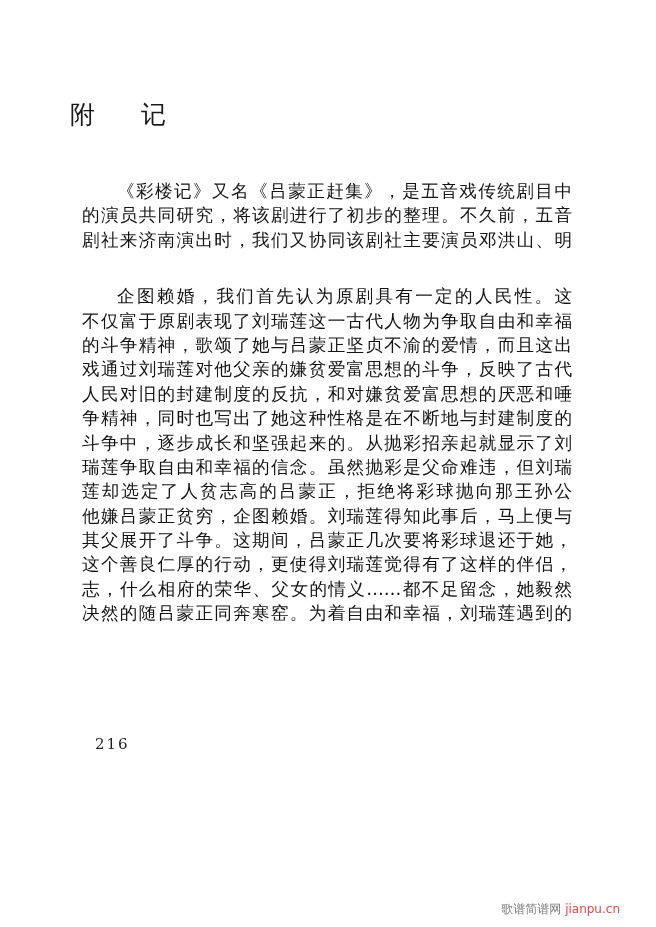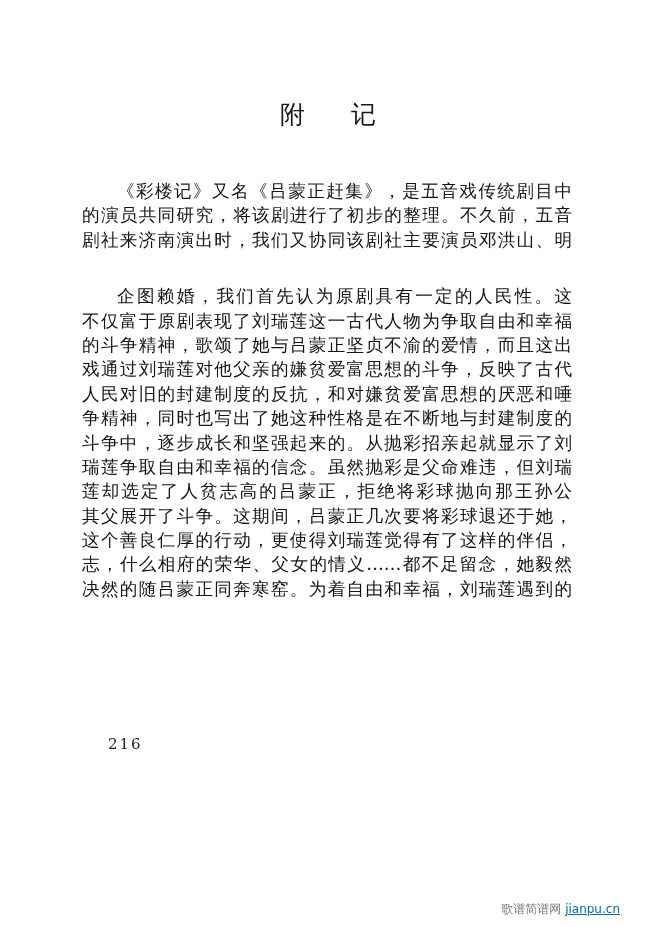--- a/index.html
+++ b/index.html
@@ -7,44 +7,44 @@
       width: 656px; height: 927px;
       background: #ffffff;
       position: relative;
       overflow: hidden;
       font-family: "DejaVu Serif", "Liberation Serif", serif;
       color: #141414;
     }
     .page { position: absolute; left: 0; top: 0; width: 656px; height: 927px; }
     .title {
       position: absolute; left: 0; width: 656px; top: 98px;
-      text-align: center; font-size: 25px; letter-spacing: 46px;
-      padding-left: 46px; box-sizing: border-box;
+      font-size: 25px; letter-spacing: 46px;
+      padding-left: 70px; box-sizing: border-box;
       color: #1a1a1a;
     }
     .body-text {
       position: absolute; left: 82px; top: 147px; width: 490px;
     }
     .line {
       height: 24.4px; line-height: 24.4px;
       font-size: 17.6px; white-space: nowrap;
       text-align: justify; text-align-last: justify;
       overflow: visible;
     }
     .line.last { text-align-last: left; }
     .line.indent { padding-left: 35px; margin-top: 32px; }
     .page-number {
-      position: absolute; left: 108px; top: 735px;
+      position: absolute; left: 95px; top: 735px;
       font-size: 15px; letter-spacing: 2px; color: #222;
     }
     .watermark {
       position: absolute; right: 36px; bottom: 9px;
       font-family: "DejaVu Sans", sans-serif; font-size: 12px; color: #7a7a7a;
     }
-    .watermark .url { color: #0369a1; font-size: 12px; text-decoration: underline; }
+    .watermark .url { color: #ef4444; font-size: 12px; }
   </style>
 </head>
 <body>
 
 <div class="page">
   <div class="title">附记</div>
 
   <div class="body-text">
 
     <div class="line indent">《彩楼记》又名《吕蒙正赶集》，是五音戏传统剧目中</div>
@@ -53,20 +53,21 @@
 
     <div class="line indent">企图赖婚，我们首先认为原剧具有一定的人民性。这</div>
     <div class="line">不仅富于原剧表现了刘瑞莲这一古代人物为争取自由和幸福</div>
     <div class="line">的斗争精神，歌颂了她与吕蒙正坚贞不渝的爱情，而且这出</div>
     <div class="line">戏通过刘瑞莲对他父亲的嫌贫爱富思想的斗争，反映了古代</div>
     <div class="line">人民对旧的封建制度的反抗，和对嫌贫爱富思想的厌恶和唾</div>
     <div class="line">争精神，同时也写出了她这种性格是在不断地与封建制度的</div>
     <div class="line">斗争中，逐步成长和坚强起来的。从抛彩招亲起就显示了刘</div>
     <div class="line">瑞莲争取自由和幸福的信念。虽然抛彩是父命难违，但刘瑞</div>
     <div class="line">莲却选定了人贫志高的吕蒙正，拒绝将彩球抛向那王孙公</div>
+    <div class="line">他嫌吕蒙正贫穷，企图赖婚。刘瑞莲得知此事后，马上便与</div>
     <div class="line">其父展开了斗争。这期间，吕蒙正几次要将彩球退还于她，</div>
     <div class="line">这个善良仁厚的行动，更使得刘瑞莲觉得有了这样的伴侣，</div>
     <div class="line">志，什么相府的荣华、父女的情义……都不足留念，她毅然</div>
     <div class="line">决然的随吕蒙正同奔寒窑。为着自由和幸福，刘瑞莲遇到的</div>
   </div>
 
   <div class="page-number">216</div>
 
   <div class="watermark">
     <span>歌谱简谱网</span>

